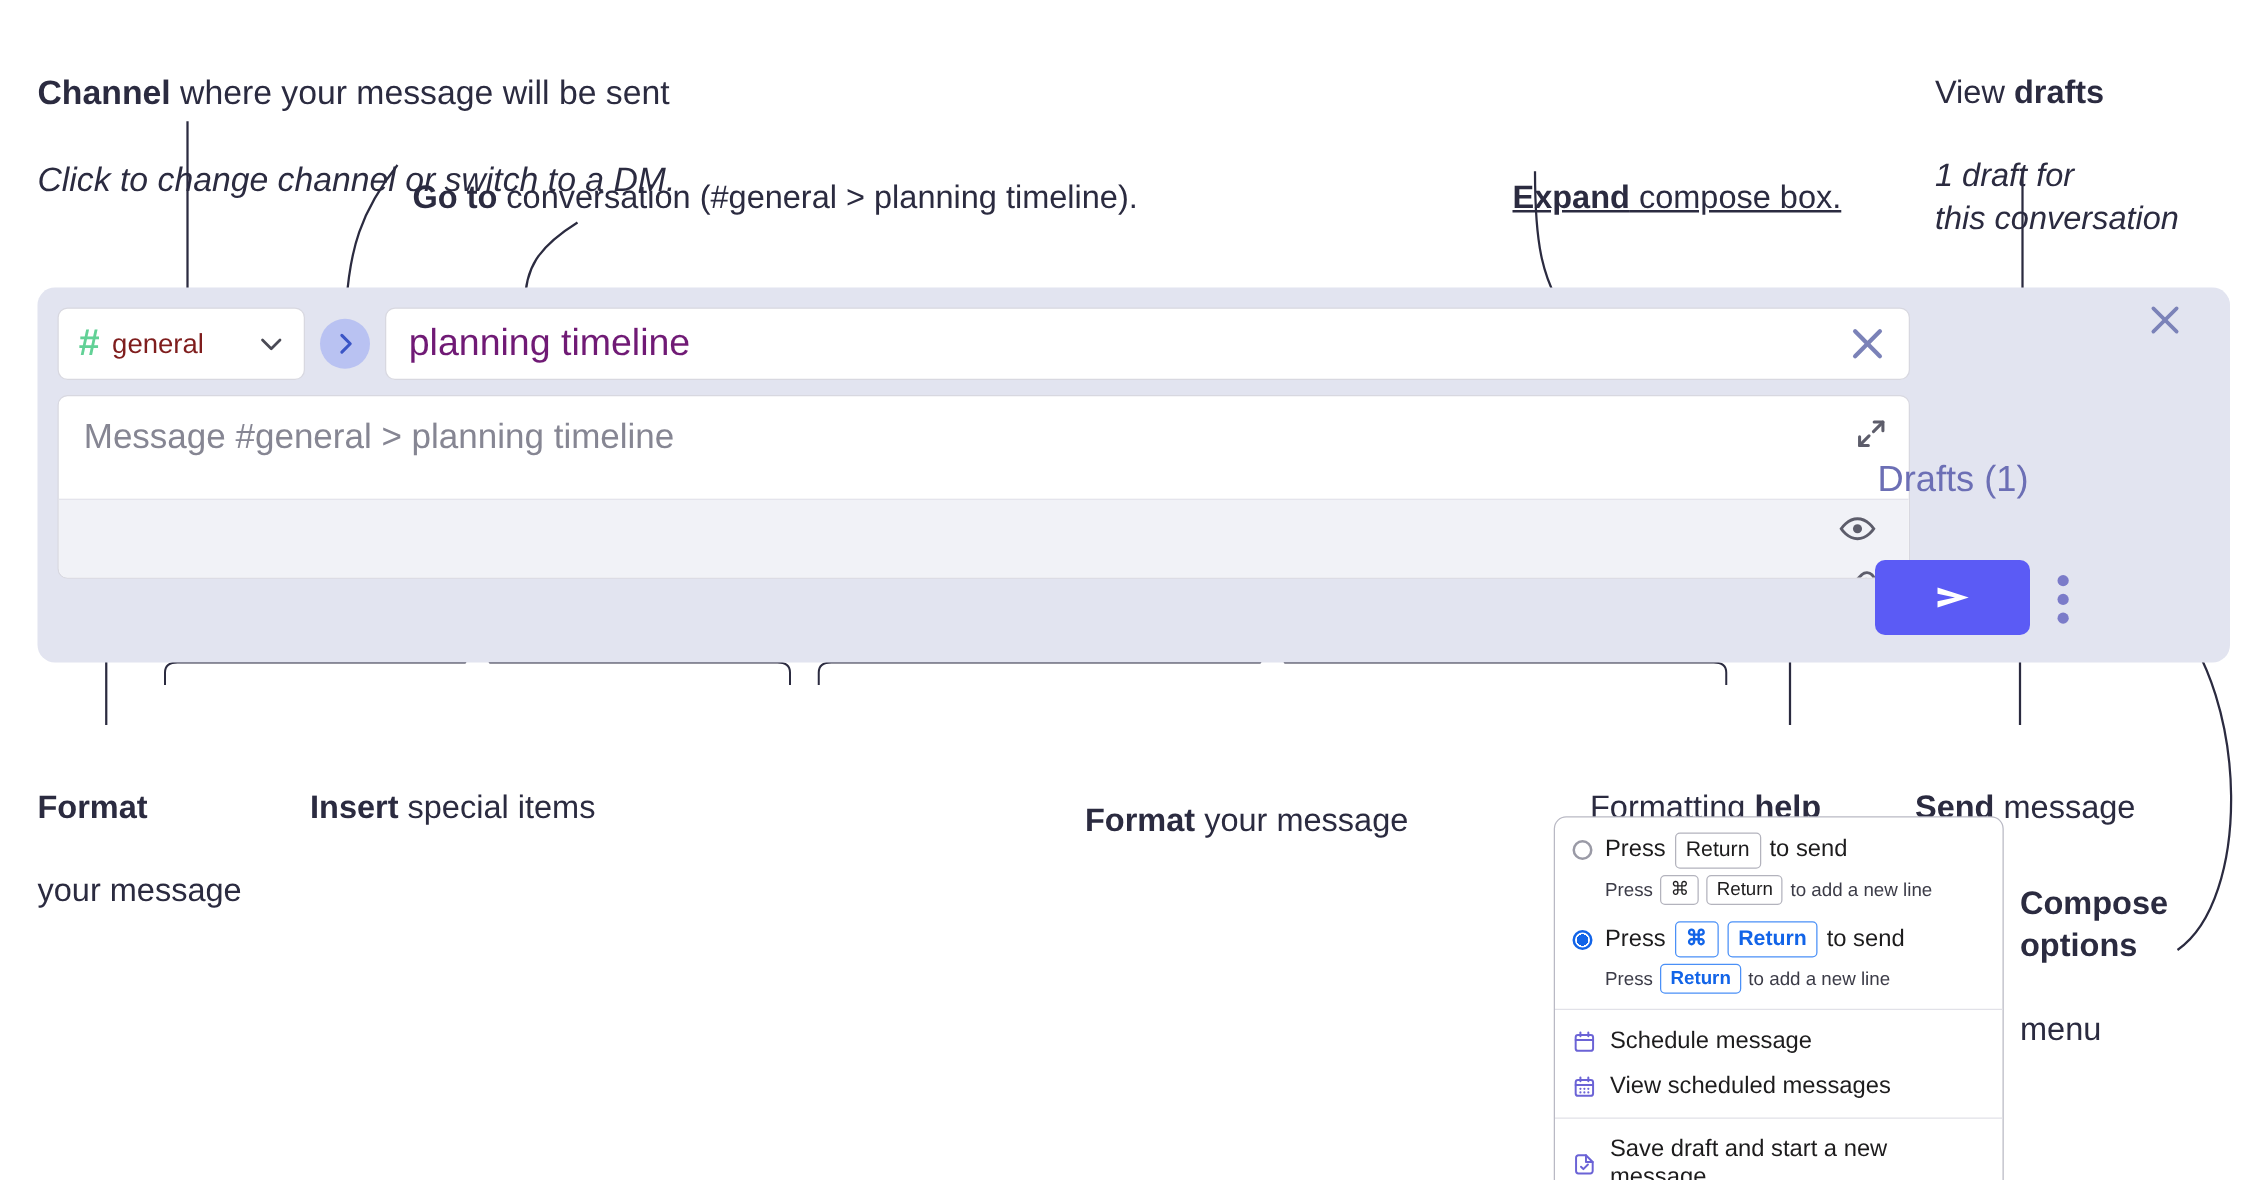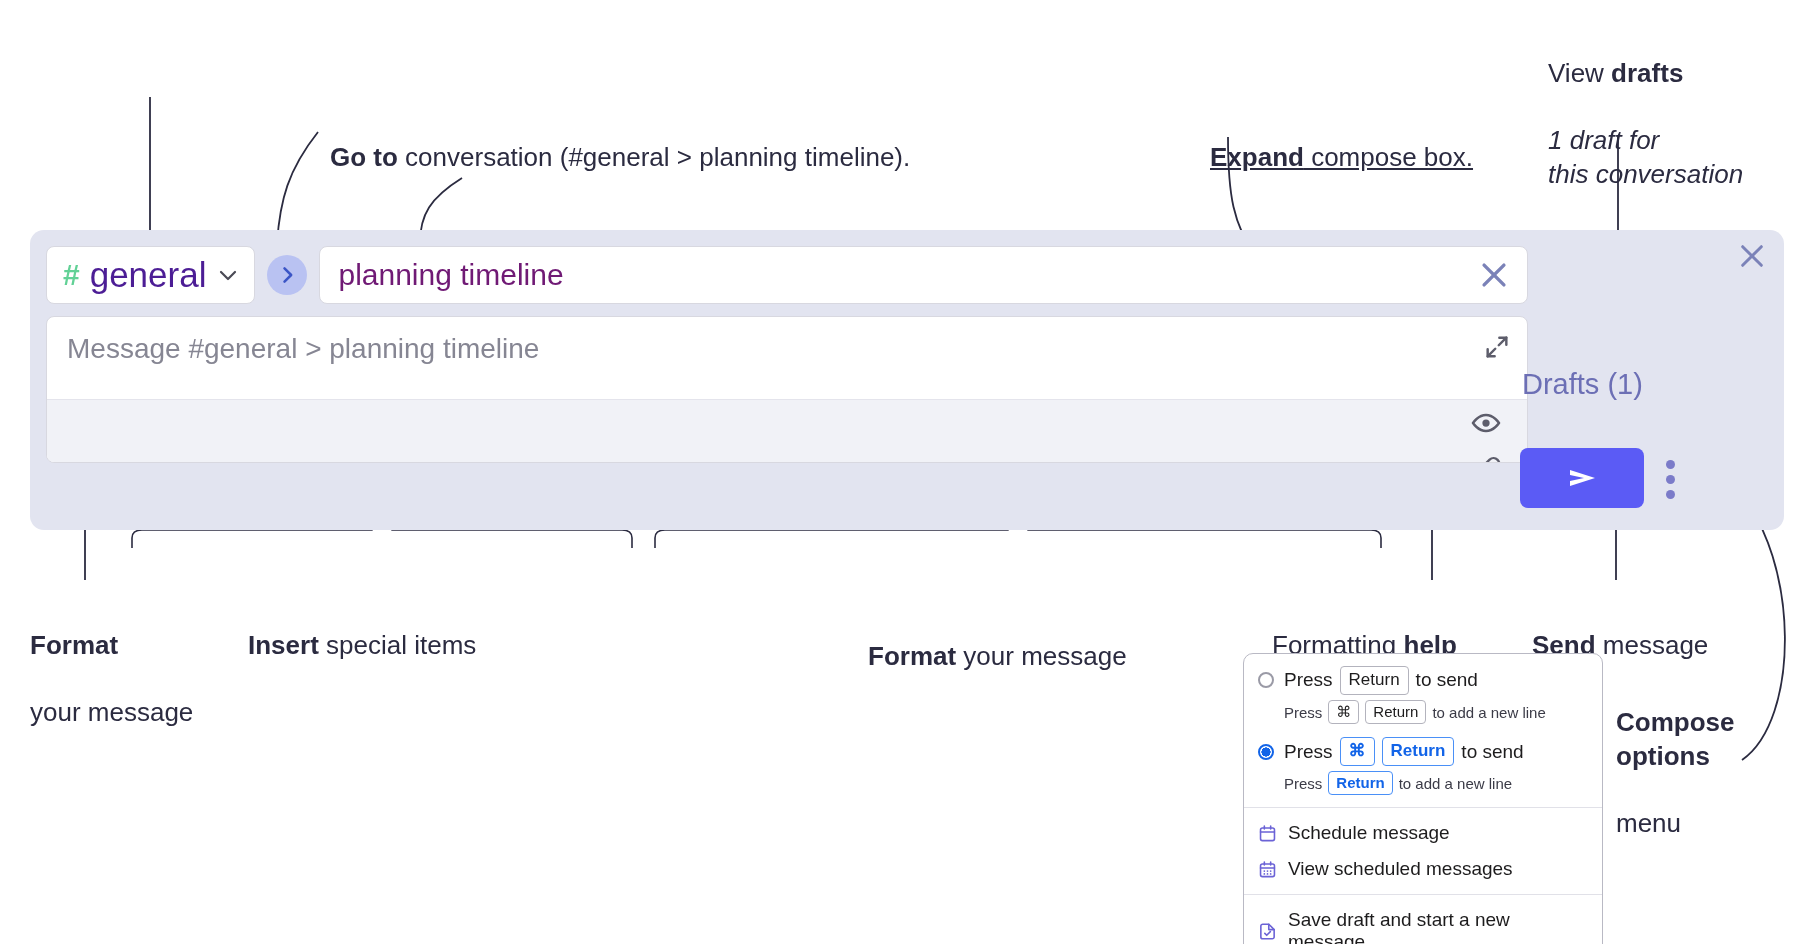--- a/index.html
+++ b/index.html
@@ -72,21 +72,21 @@
     background: #ffffff;
     border: 1px solid #d8d8e0;
     border-radius: 8px;
     height: 58px;
     padding: 0 14px 0 16px;
     box-sizing: border-box;
     min-width: 198px;
     cursor: pointer;
   }
   .hash-icon { font-size: 30px; font-weight: 700; color: #62d196; line-height: 1; }
-  .channel-name { font-size: 35px; color: #4c1d95; }
+  .channel-name { font-size: 22px; color: #7f1d1d; }
   .chev { margin-left: auto; color: #4a4a55; display:flex; }
   .goto-btn {
     width: 40px; height: 40px;
     border-radius: 50%;
     background: #b9c2f2;
     display: flex; align-items: center; justify-content: center;
     margin: 0 12px;
     cursor: pointer;
     flex: none;
   }
@@ -168,21 +168,21 @@
   .tb-gif {
     font-size: 17px; font-weight: 700; letter-spacing: .3px;
     border: 2px solid #5d5d6b; border-radius: 6px;
     padding: 4px 5px; line-height: 1;
   }
   .tb-math { font-size: 28px; font-family: "Liberation Serif", serif; }
 
   
   #right-rail {
     position: absolute;
-    right: 14px;
+    right: 34px;
     top: 0;
     width: 250px;
     height: 335px;
   }
   .panel-close {
     position: absolute;
     right: 2px;
     top: 10px;
     cursor: pointer;
     display: flex;
@@ -292,20 +292,24 @@
     cursor: pointer;
   }
   .menu-item .mi-icon { display: flex; flex: none; color: #6b63d6; }
   .menu-group { padding: 7px 0; }
 </style>
 </head>
 <body>
 
 <div id="stage">
 
+  <div class="anno anno-lg" style="left:30px; top:22px;">
+    <span class="b">Channel</span><span> where your message will be sent</span><br>
+    <span class="i">Click to change channel or switch to a DM.</span>
+  </div>
 
   <div class="anno anno-md" style="left:330px; top:107px;">
     <span class="b">Go to</span><span> conversation (#general &gt; planning timeline).</span>
   </div>
 
 
   <div class="anno anno-md" style="left:1210px; top:107px;text-decoration:underline;">
     <span class="b">Expand</span><span> compose box.</span>
   </div>
 

